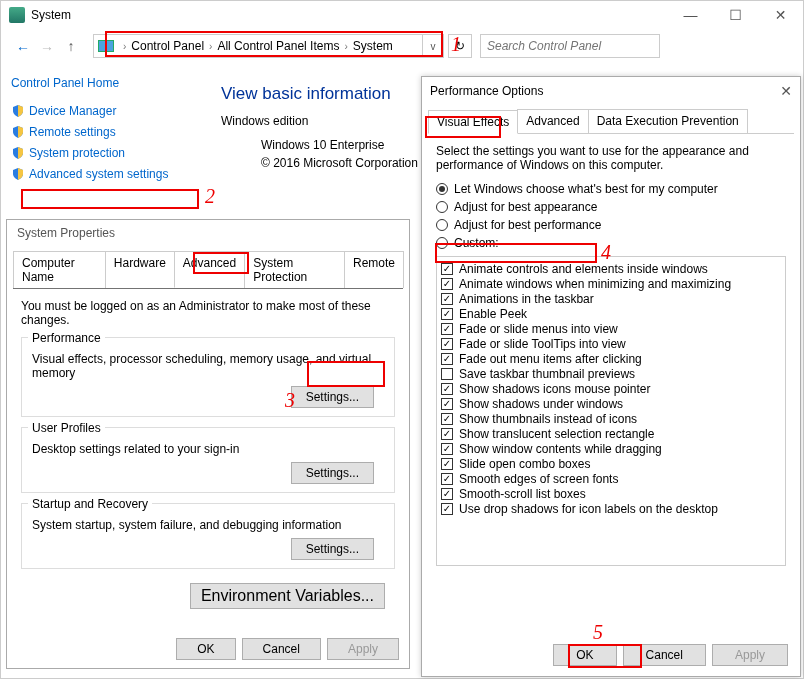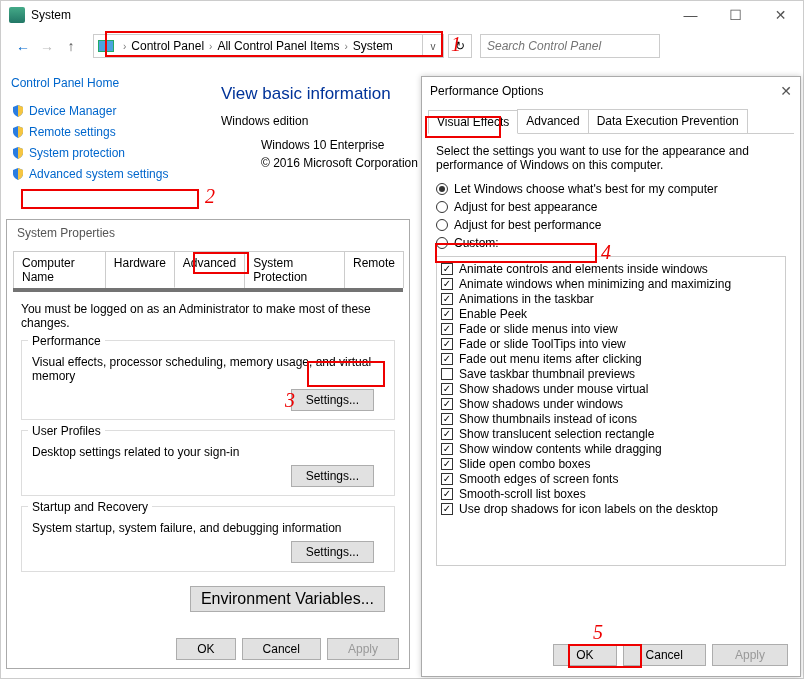--- a/index.html
+++ b/index.html
@@ -37,21 +37,21 @@
 
 
 .main-content { position: absolute; top: 75px; left: 220px; width: 380px; }
 .main-content h2 { color: #003399; font-weight: normal; font-size: 17px; margin: 8px 0; }
 .main-content .sec-label { font-size: 12px; margin: 10px 0; }
 .main-content .indent { margin-left: 40px; font-size: 12px; margin-bottom: 4px; }
 
 
 .sysprops { position: absolute; top: 218px; left: 5px; width: 404px; height: 450px; background: #fff; border: 1px solid #aaa; }
 .sysprops .sp-title { padding: 6px 10px; font-size: 12px; color: #555; }
-.sysprops .tabs { display: flex; border-bottom: 5px solid #737373; margin: 4px 6px 0 6px; }
+.sysprops .tabs { display: flex; border-bottom: 2px solid #737373; margin: 4px 6px 0 6px; }
 .sysprops .tab { padding: 4px 8px; font-size: 12px; border: 1px solid #ccc; border-bottom: none; margin-right: -1px; background: #fff; position: relative; top: 1px; }
 .sysprops .tab.active { background: #fff; border-bottom: 1px solid #fff; }
 .sysprops .body { padding: 10px 14px; font-size: 12px; }
 .sysprops .group { border: 1px solid #ddd; padding: 8px 10px 36px 10px; margin: 10px 0; position: relative; }
 .sysprops .group-label { position: relative; top: -15px; left: -4px; background: #fff; display: inline-block; padding: 0 4px; font-size: 12px; }
 .sysprops .group-desc { font-size: 12px; margin-top: -8px; }
 .sysprops .settings-btn { position: absolute; right: 20px; bottom: 8px; padding: 3px 14px; font-size: 12px; background: #e1e1e1; border: 1px solid #adadad; }
 .sysprops .env-btn { float: right; margin: 4px 10px; padding: 3px 10px; font-size: 16px; background: #e1e1e1; border: 1px solid #adadad; }
 .sysprops .footer { position: absolute; bottom: 8px; right: 10px; display: flex; gap: 6px; }
 .sysprops .footer button { padding: 3px 20px; font-size: 12px; background: #e1e1e1; border: 1px solid #adadad; }
@@ -245,21 +245,21 @@
           <div class="chk-row">
             <span class="chk">✓</span>
             <span>Fade out menu items after clicking</span>
           </div>
           <div class="chk-row">
             <span class="chk"></span>
             <span>Save taskbar thumbnail previews</span>
           </div>
           <div class="chk-row">
             <span class="chk">✓</span>
-            <span>Show shadows under mouse virtual</span>
+            <span>Show shadows icons mouse pointer</span>
           </div>
           <div class="chk-row">
             <span class="chk">✓</span>
             <span>Show shadows under windows</span>
           </div>
           <div class="chk-row">
             <span class="chk">✓</span>
             <span>Show thumbnails instead of icons</span>
           </div>
           <div class="chk-row">

